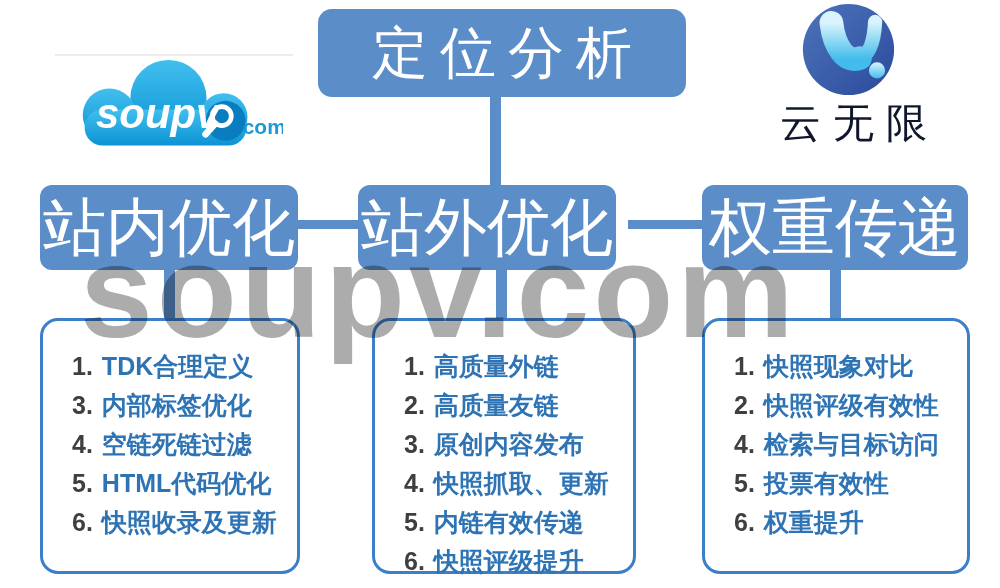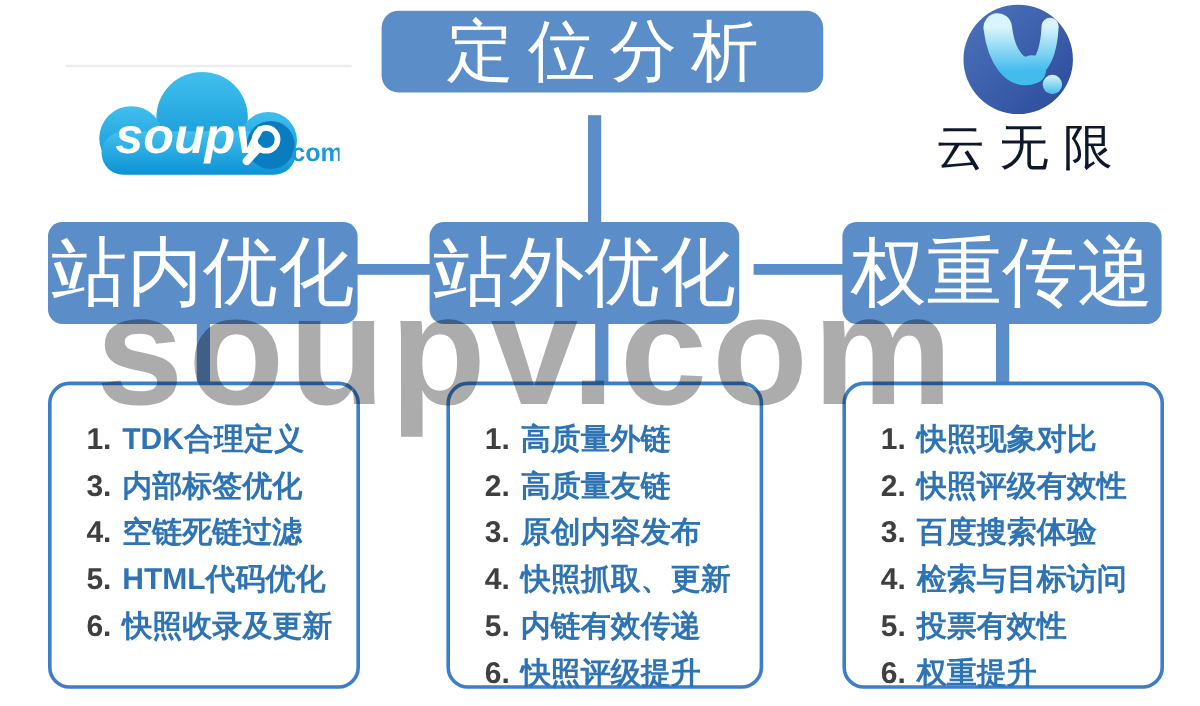--- a/index.html
+++ b/index.html
@@ -20,21 +20,21 @@
     border-radius: 14px;
     color: #ffffff;
     display: flex;
     align-items: center;
     justify-content: center;
     z-index: 2;
     font-weight: 300;
     line-height: 1;
     white-space: nowrap;
   }
-  .root-box   { left: 318px; top: 9px;  width: 368px; height: 68px; font-size: 56px; letter-spacing: 12px; text-indent: 12px; }
+  .root-box   { left: 318px; top: 9px;  width: 368px; height: 88px; font-size: 56px; letter-spacing: 12px; text-indent: 12px; }
   .branch-box { top: 185px; height: 85px; font-size: 63px; border-radius: 12px; }
   .branch-box-0 { left: 40px;  width: 258px; }
   .branch-box-1 { left: 358px; width: 258px; }
   .branch-box-2 { left: 702px; width: 266px; }
 
   
   .connector { position: absolute; background: #5b8dc8; z-index: 1; }
   .conn-root-down { left: 490px; top: 96px;  width: 11px; height: 90px; }
   .conn-h-left    { left: 296px; top: 220px; width: 80px; height: 9px; }
   .conn-h-right   { left: 628px; top: 220px; width: 77px; height: 9px; }
@@ -149,21 +149,20 @@
       <li><span class="num">4.</span><span class="item-text">快照抓取、更新</span></li>
       <li><span class="num">5.</span><span class="item-text">内链有效传递</span></li>
       <li><span class="num">6.</span><span class="item-text">快照评级提升</span></li>
     </ol>
   </div>
 
   <div class="panel panel-2">
     <ol>
       <li><span class="num">1.</span><span class="item-text">快照现象对比</span></li>
       <li><span class="num">2.</span><span class="item-text">快照评级有效性</span></li>
-      <li><span class="num">3.</span><span class="item-text">百度搜索体验</span></li>
       <li><span class="num">4.</span><span class="item-text">检索与目标访问</span></li>
       <li><span class="num">5.</span><span class="item-text">投票有效性</span></li>
       <li><span class="num">6.</span><span class="item-text">权重提升</span></li>
     </ol>
   </div>
 
   <div class="watermark">soupv.com</div>
 
   <div class="soupv-logo">
     <div class="soupv-divider"></div>

